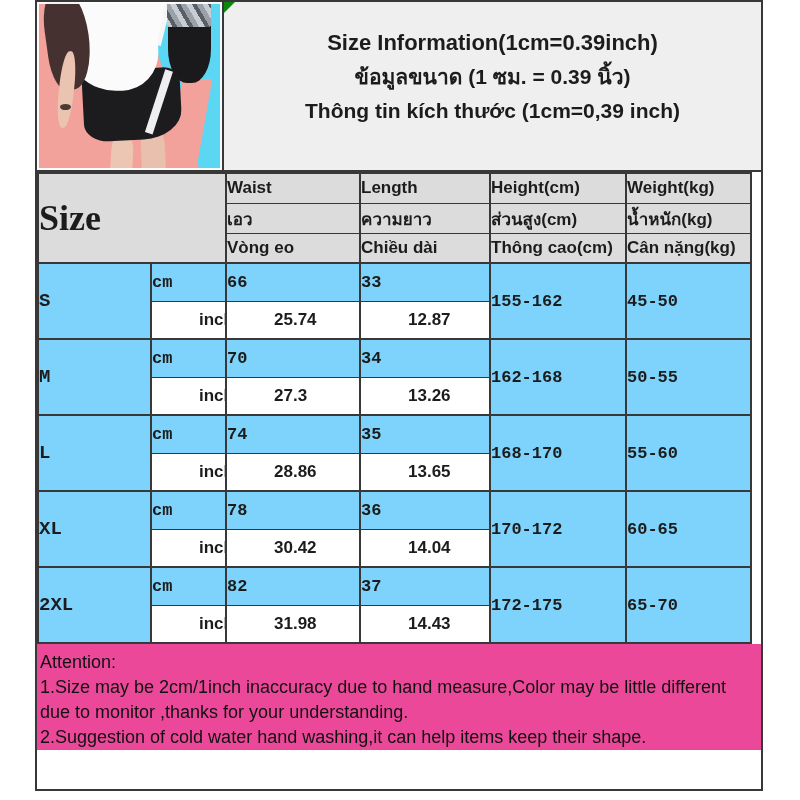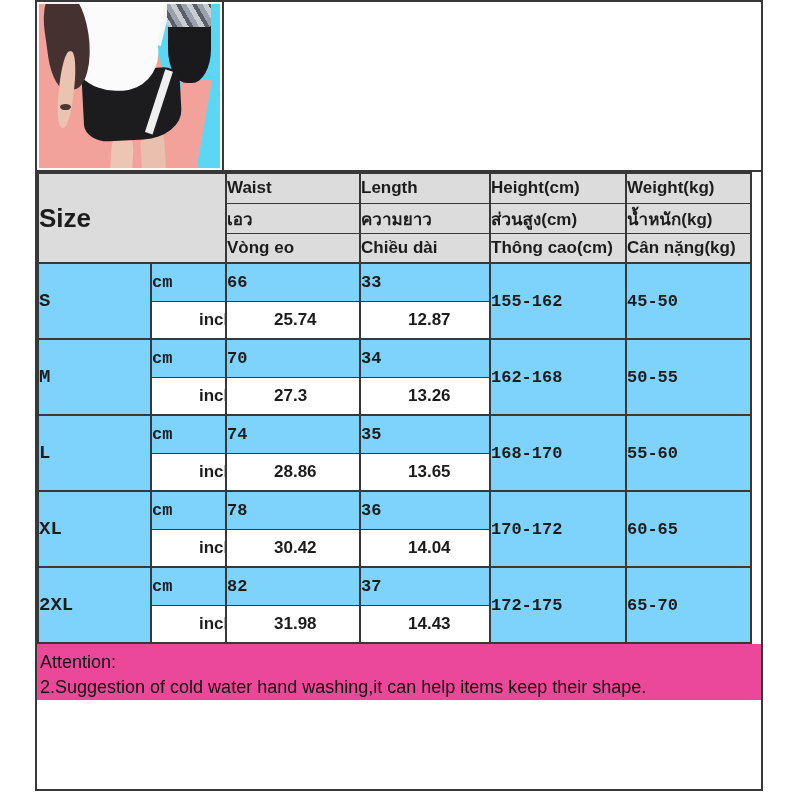--- a/index.html
+++ b/index.html
@@ -51,21 +51,21 @@
     border-top:11px solid #0c860c;border-right:11px solid transparent;
   }
   
   table.size-table{border-collapse:collapse;width:713px;table-layout:fixed;}
   .size-table th,.size-table td{
     border:2px solid #383838;text-align:left;vertical-align:middle;
     padding:0;font-weight:bold;font-size:17px;overflow:hidden;
   }
   .size-table tr.hr{height:30px;}
   .size-table tr.dr{height:38px;}
-  th.size-head{background:#dcdcdc;font-size:26px;}
+  th.size-head{background:#dcdcdc;font-size:36px;font-family:Liberation Serif, serif;}
   tr.hr th{background:#dcdcdc;}
   .tb{border-bottom-width:1px !important;}
   .tt{border-top-width:1px !important;}
   td.size-cell{background:#dcdcdc;font-size:19px;}
   tr.cm-row td{background:#7dd3fc;font-family:Liberation Mono, monospace;}
   tr.inch-row td{background:#ffffff;padding-left:47px;}
   td.range-cell{background:#f1f1f1;}
   
   .attention{
     background:#ec4899;padding:6px 10px 0 3px;
@@ -89,20 +89,26 @@
       <div class="shape ph-leg-r"></div>
       <div class="shape ph-shorts"></div>
       <div class="shape ph-stripe"></div>
       <div class="shape ph-shirt"></div>
       <div class="shape ph-sleeve"></div>
       <div class="shape ph-hair"></div>
       <div class="shape ph-arm"></div>
       <div class="shape ph-bracelet"></div>
       <div class="shape ph-frame"></div>
     </div>
+    <div class="titles">
+      <div class="green-tri"></div>
+      <div class="t t-en">Size Information(1cm=0.39inch)</div>
+      <div class="t t-th">ข้อมูลขนาด (1 ซม. = 0.39 นิ้ว)</div>
+      <div class="t t-vi">Thông tin kích thước (1cm=0,39 inch)</div>
+    </div>
   </div>
 
   <table class="size-table">
     <colgroup>
       <col style="width:113px">
         <col style="width:75px">
         <col style="width:134px">
       <col style="width:130px">
         <col style="width:136px">
         <col style="width:125px">
@@ -195,16 +201,17 @@
     <tr class="dr inch-row">
       <td class="tt">inch</td>
       <td class="tt">31.98</td>
       <td class="tt">14.43</td>
     </tr>
   </tbody>
     </table>
 
   <div class="attention">
     <div>Attention:</div>
+    <div>1.Size may be 2cm/1inch inaccuracy due to hand measure,Color may be little different due to monitor ,thanks for your understanding.</div>
     <div>2.Suggestion of cold water hand washing,it can help items keep their shape.</div>
   </div>
 
 </div>
 
 </body></html>

